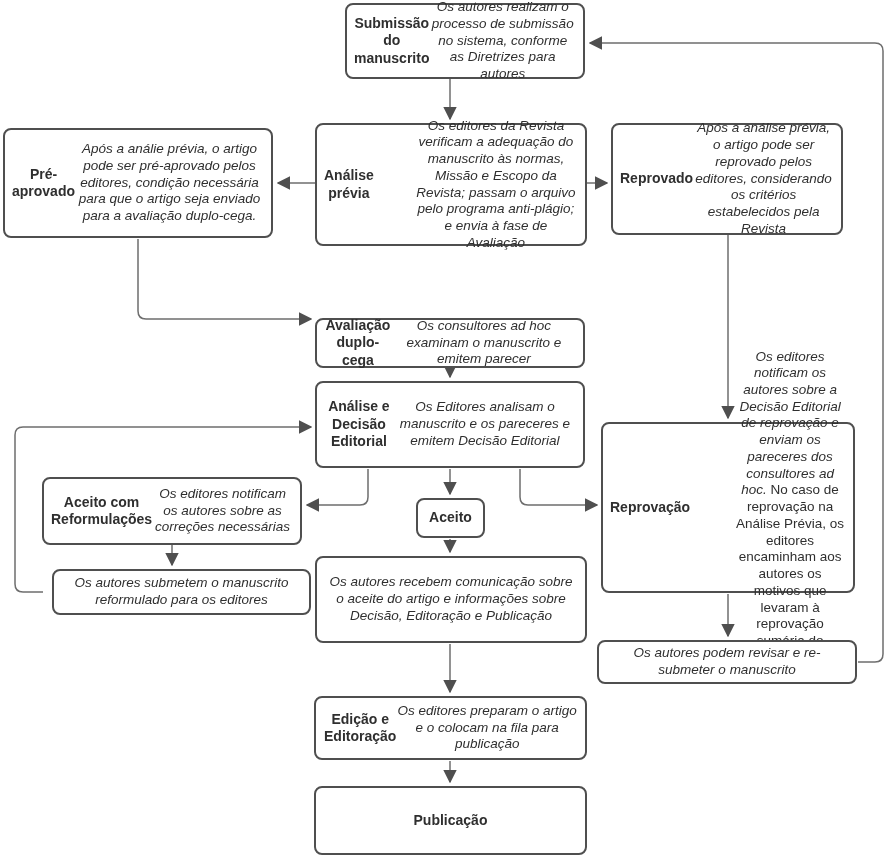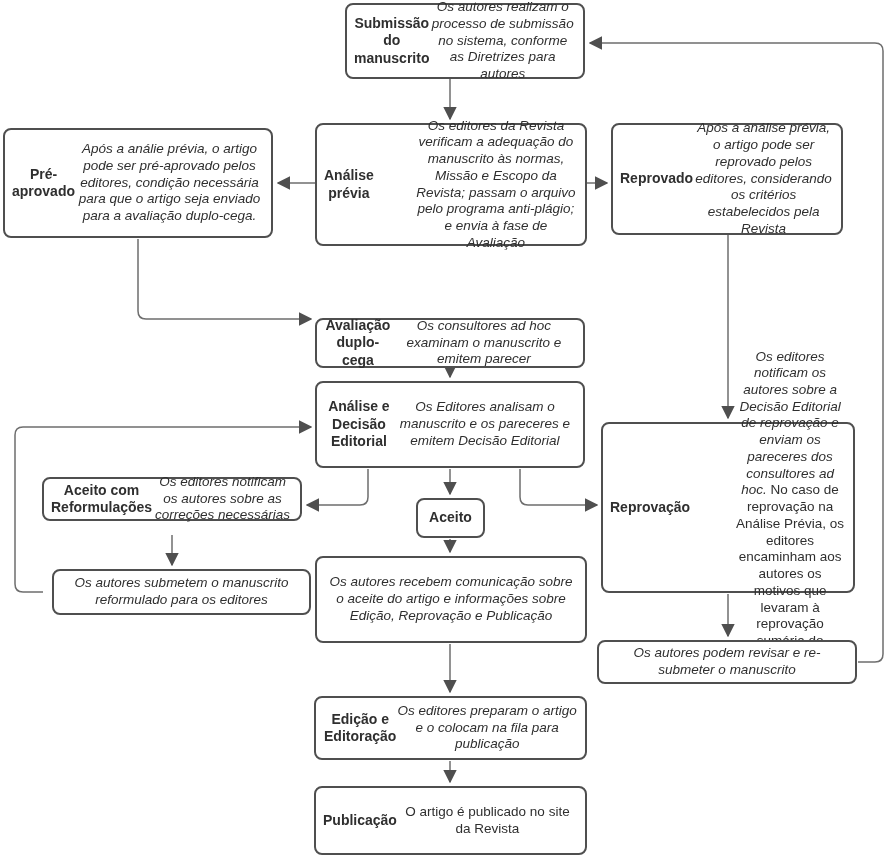--- a/index.html
+++ b/index.html
@@ -82,49 +82,48 @@
   <div class="node" style="left:315px;top:302px;width:270px;height:50px;margin-top:16px;">
     <div class="title">Avaliação duplo-cega</div>
     <div class="body italic">Os consultores ad hoc examinam o manuscrito e emitem parecer</div>
   </div>
 
   <div class="node" style="left:315px;top:381px;width:270px;height:87px;">
     <div class="title">Análise e Decisão Editorial</div>
     <div class="body italic">Os Editores analisam o manuscrito e os pareceres e emitem Decisão Editorial</div>
   </div>
 
-  <div class="node" style="left:42px;top:477px;width:260px;height:44px;">
+  <div class="node" style="left:42px;top:477px;width:260px;height:68px;">
     <div class="title">Aceito com Reformulações</div>
     <div class="body italic">Os editores notificam os autores sobre as correções necessárias</div>
   </div>
 
   <div class="node" style="left:52px;top:569px;width:259px;height:46px;">
     <div class="body italic">Os autores submetem o manuscrito reformulado para os editores</div>
   </div>
 
   <div class="node" style="left:416px;top:498px;width:69px;height:40px;">
     <div class="title">Aceito</div>
   </div>
 
   <div class="node" style="left:315px;top:556px;width:272px;height:87px;">
-    <div class="body italic">Os autores recebem comunicação sobre o aceite do artigo e informações sobre Edição, Reprovação e Publicação</div>
+    <div class="body italic">Os autores recebem comunicação sobre o aceite do artigo e informações sobre Decisão, Editoração e Publicação</div>
   </div>
 
   <div class="node" style="left:601px;top:422px;width:254px;height:171px;gap:44px;">
     <div class="title">Reprovação</div>
     <div class="body"><span class="italic">Os editores notificam os autores sobre a Decisão Editorial de reprovação e enviam os pareceres dos consultores ad hoc.</span><span class="regular"> No caso de reprovação na Análise Prévia, os editores encaminham aos autores os motivos que levaram à reprovação sumária do manuscrito.</span></div>
   </div>
 
   <div class="node" style="left:597px;top:640px;width:260px;height:44px;">
     <div class="body italic">Os autores podem revisar e re-submeter o manuscrito</div>
   </div>
 
   <div class="node" style="left:314px;top:696px;width:273px;height:64px;padding-left:8px;">
     <div class="title">Edição e Editoração</div>
     <div class="body italic">Os editores preparam o artigo e o colocam na fila para publicação</div>
   </div>
 
   <div class="node" style="left:314px;top:786px;width:273px;height:69px;">
     <div class="title">Publicação</div>
-    <div class="body regular">O artigo é publicado no site da Revista</div>
   </div>
 
 </div>
 
 </body></html>

